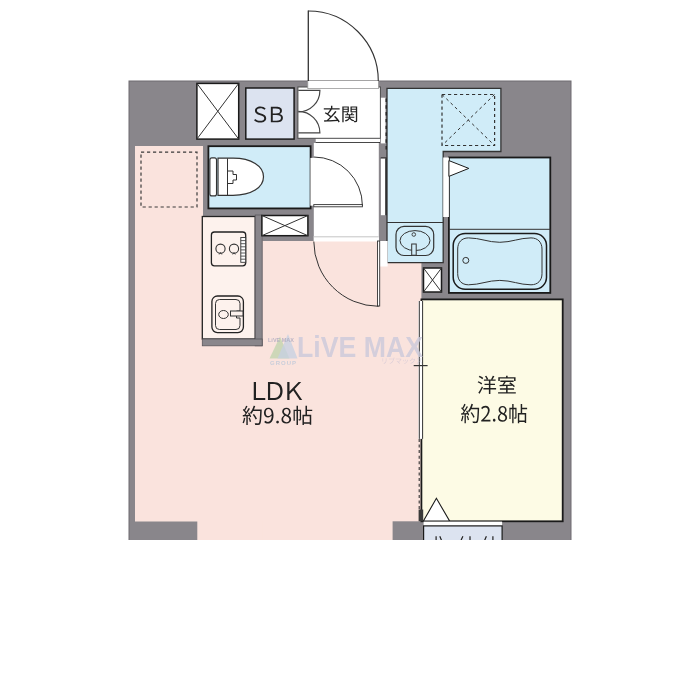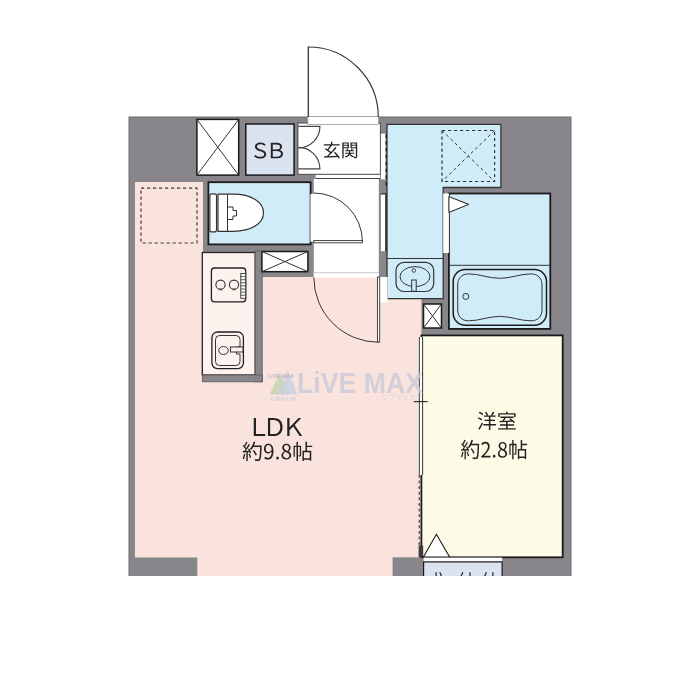--- a/index.html
+++ b/index.html
@@ -1,16 +1,16 @@
 <!DOCTYPE html>
 <html><head>
 <meta charset="utf-8">
 <style>
 html,body{margin:0;padding:0;background:#ffffff;}
-#plan{width:700px;height:540px;position:relative;font-family:"Liberation Sans",sans-serif;margin-top:36px;}
+#plan{width:700px;height:540px;position:relative;font-family:"Liberation Sans",sans-serif;}
 </style>
 </head>
 <body>
 <div id="plan">
 <svg width="700" height="700" viewBox="0 0 700 700" xmlns="http://www.w3.org/2000/svg" shape-rendering="geometricPrecision">
 
 <g>
         <rect x="0" y="0" width="700" height="700" fill="#ffffff"></rect>
       </g>
 

